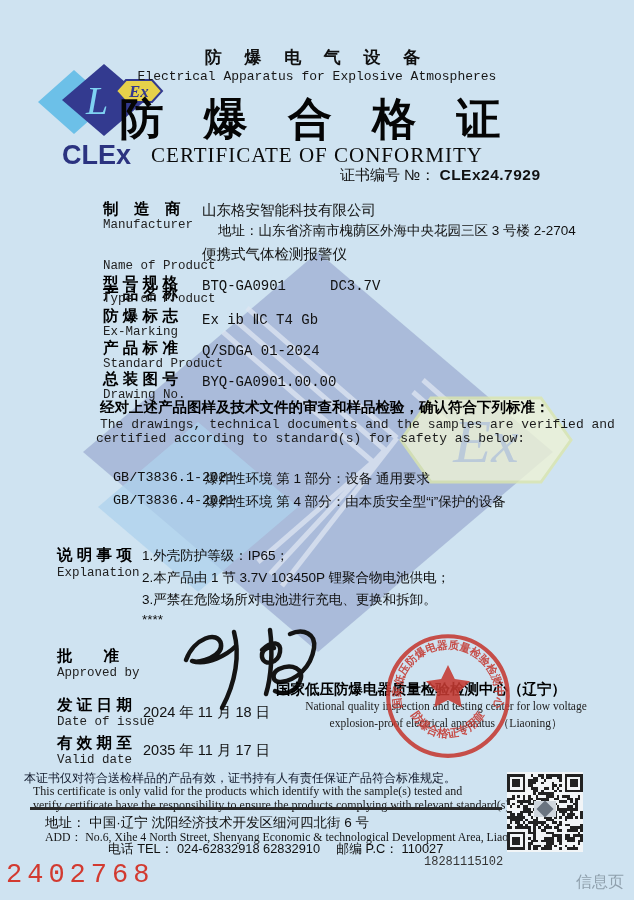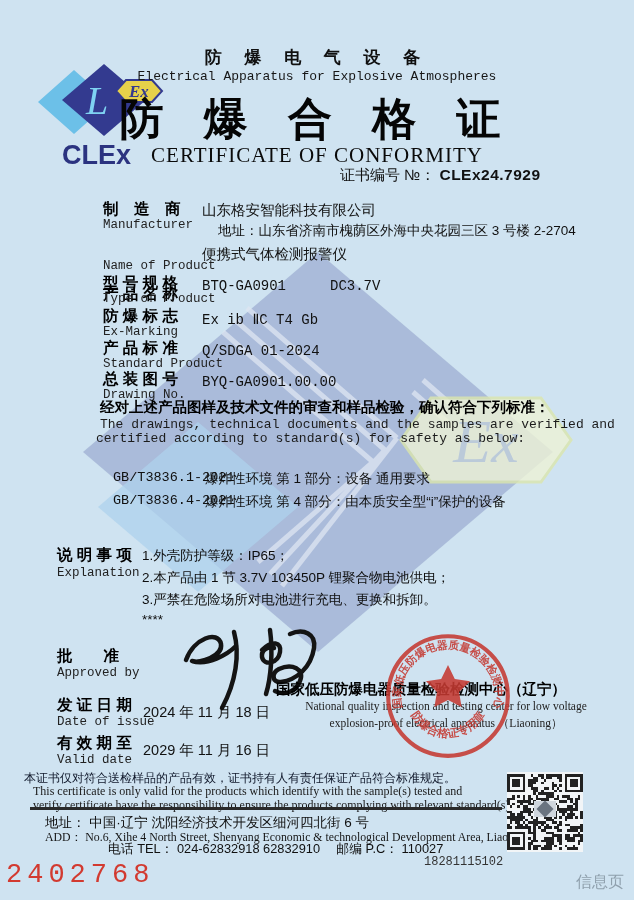--- a/index.html
+++ b/index.html
@@ -165,21 +165,21 @@
       <textPath href="#bannerPath" startOffset="50%" text-anchor="middle">防爆合格证专用章</textPath>
     </text>
   </svg>
 
   <div class="abs z1 flabel-zh" style="top:695px;left:57px;">发 证 日 期</div>
   <div class="abs z1 flabel-en mono" style="top:715px;left:57px;">Date of issue</div>
   <div class="abs z1 fvalue" style="top:703px;left:143px;">2024 年 11 月 18 日</div>
 
   <div class="abs z1 flabel-zh" style="top:733px;left:57px;">有 效 期 至</div>
   <div class="abs z1 flabel-en mono" style="top:753px;left:57px;">Valid date</div>
-  <div class="abs z1 fvalue" style="top:741px;left:143px;">2029 年 11 月 16 日</div>
+  <div class="abs z1 fvalue" style="top:741px;left:143px;">2035 年 11 月 17 日</div>
 
   <div class="abs z1 disc-zh">本证书仅对符合送检样品的产品有效，证书持有人有责任保证产品符合标准规定。</div>
   <div class="abs z1 disc-en serif" style="top:784px;left:33px;">This certificate is only valid for the products which identify with the sample(s) tested and</div>
   <div class="abs z1 disc-en serif" style="top:798px;left:33px;">verify certificate have the responsibility to ensure the products complying with relevant standard(s).</div>
   <div class="abs z1 rule"></div>
   <div class="abs z1 addr-zh">地址： 中国·辽宁 沈阳经济技术开发区细河四北街 6 号</div>
   <div class="abs z1 addr-en serif">ADD： No.6, Xihe 4 North Street, Shenyang Economic &amp; technological Development Area, Liaoning, China</div>
   <div class="abs z1 tel-line">电话 TEL： 024-62832918 62832910　 邮编 P.C： 110027</div>
   <div class="abs z1 phone2 mono">18281115102</div>
 

